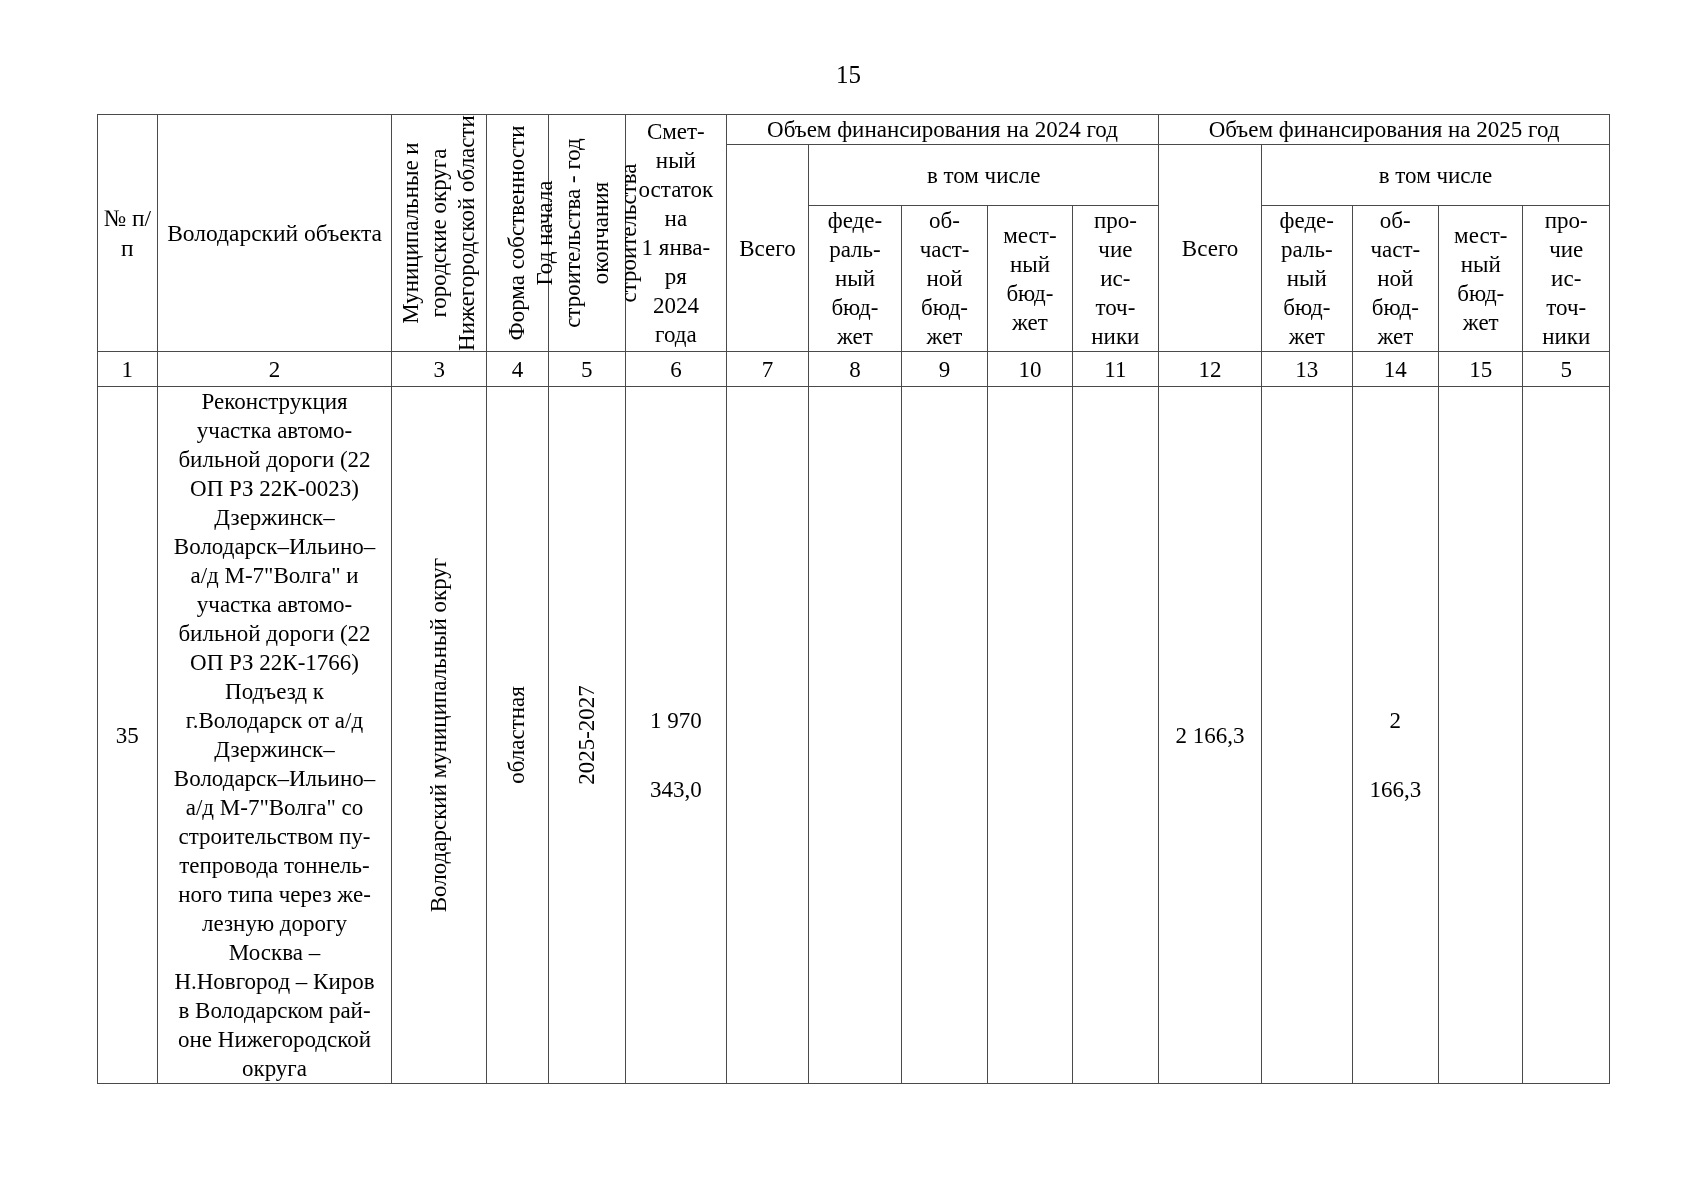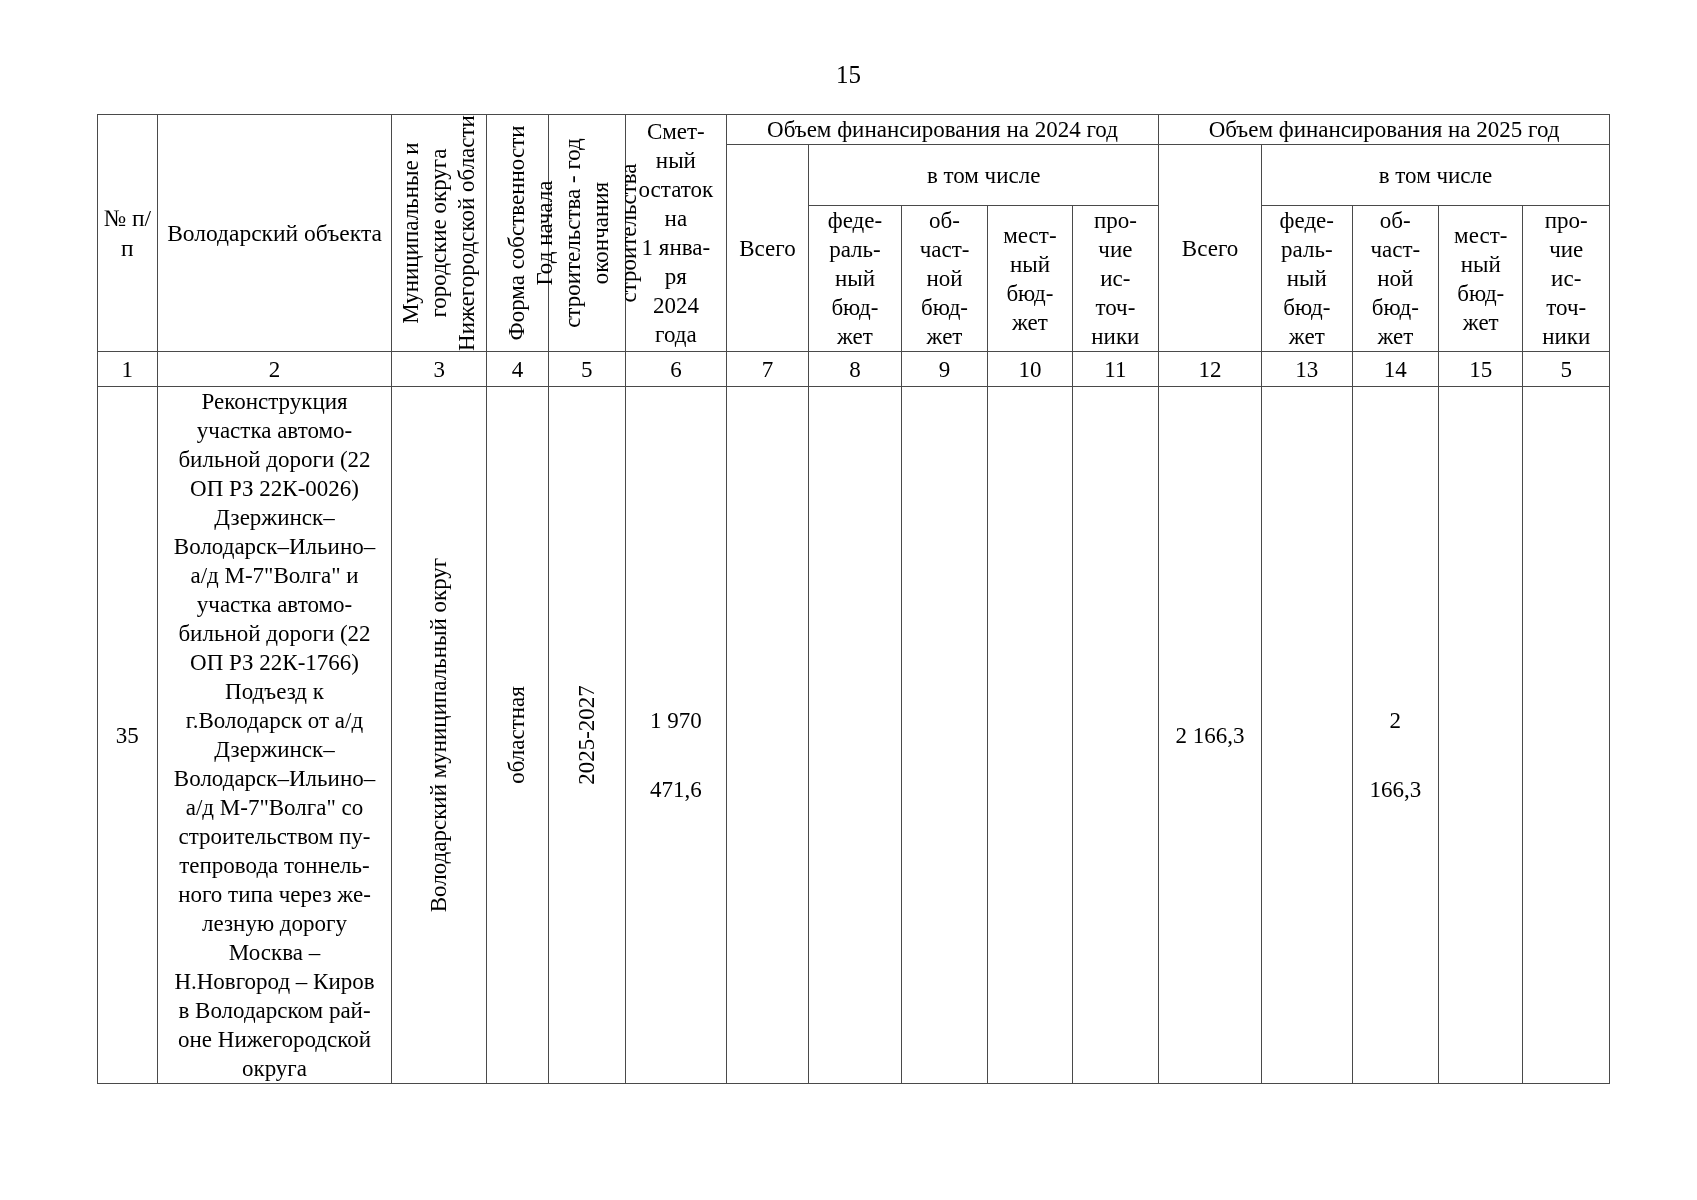--- a/index.html
+++ b/index.html
@@ -287,21 +287,21 @@
         <td>15</td>
         <td>5</td>
       </tr>
 
       <tr class="body-row">
         <td>35</td>
         <td class="cell-name">
           <span class="ln">Реконструкция</span>
           <span class="ln">участка автомо-</span>
           <span class="ln">бильной дороги (22</span>
-          <span class="ln">ОП РЗ 22К-0026)</span>
+          <span class="ln">ОП РЗ 22К-0023)</span>
           <span class="ln">Дзержинск–</span>
           <span class="ln">Володарск–Ильино–</span>
           <span class="ln">а/д М-7"Волга" и</span>
           <span class="ln">участка автомо-</span>
           <span class="ln">бильной дороги (22</span>
           <span class="ln">ОП РЗ 22К-1766)</span>
           <span class="ln">Подъезд к</span>
           <span class="ln">г.Володарск от а/д</span>
           <span class="ln">Дзержинск–</span>
           <span class="ln">Володарск–Ильино–</span>
@@ -320,21 +320,21 @@
           <span class="vtext">Володарский муниципальный округ</span>
         </td>
         <td class="cell-vert">
           <span class="vtext">областная</span>
         </td>
         <td class="cell-vert">
           <span class="vtext">2025-2027</span>
         </td>
         <td>
           <span class="num-two">1 970</span>
-          <span class="num-two">471,6</span>
+          <span class="num-two">343,0</span>
         </td>
         <td class="blank"></td>
         <td class="blank"></td>
         <td class="blank"></td>
         <td class="blank"></td>
         <td class="blank"></td>
         <td>2 166,3</td>
         <td class="blank"></td>
         <td>
           <span class="num-two">2</span>

